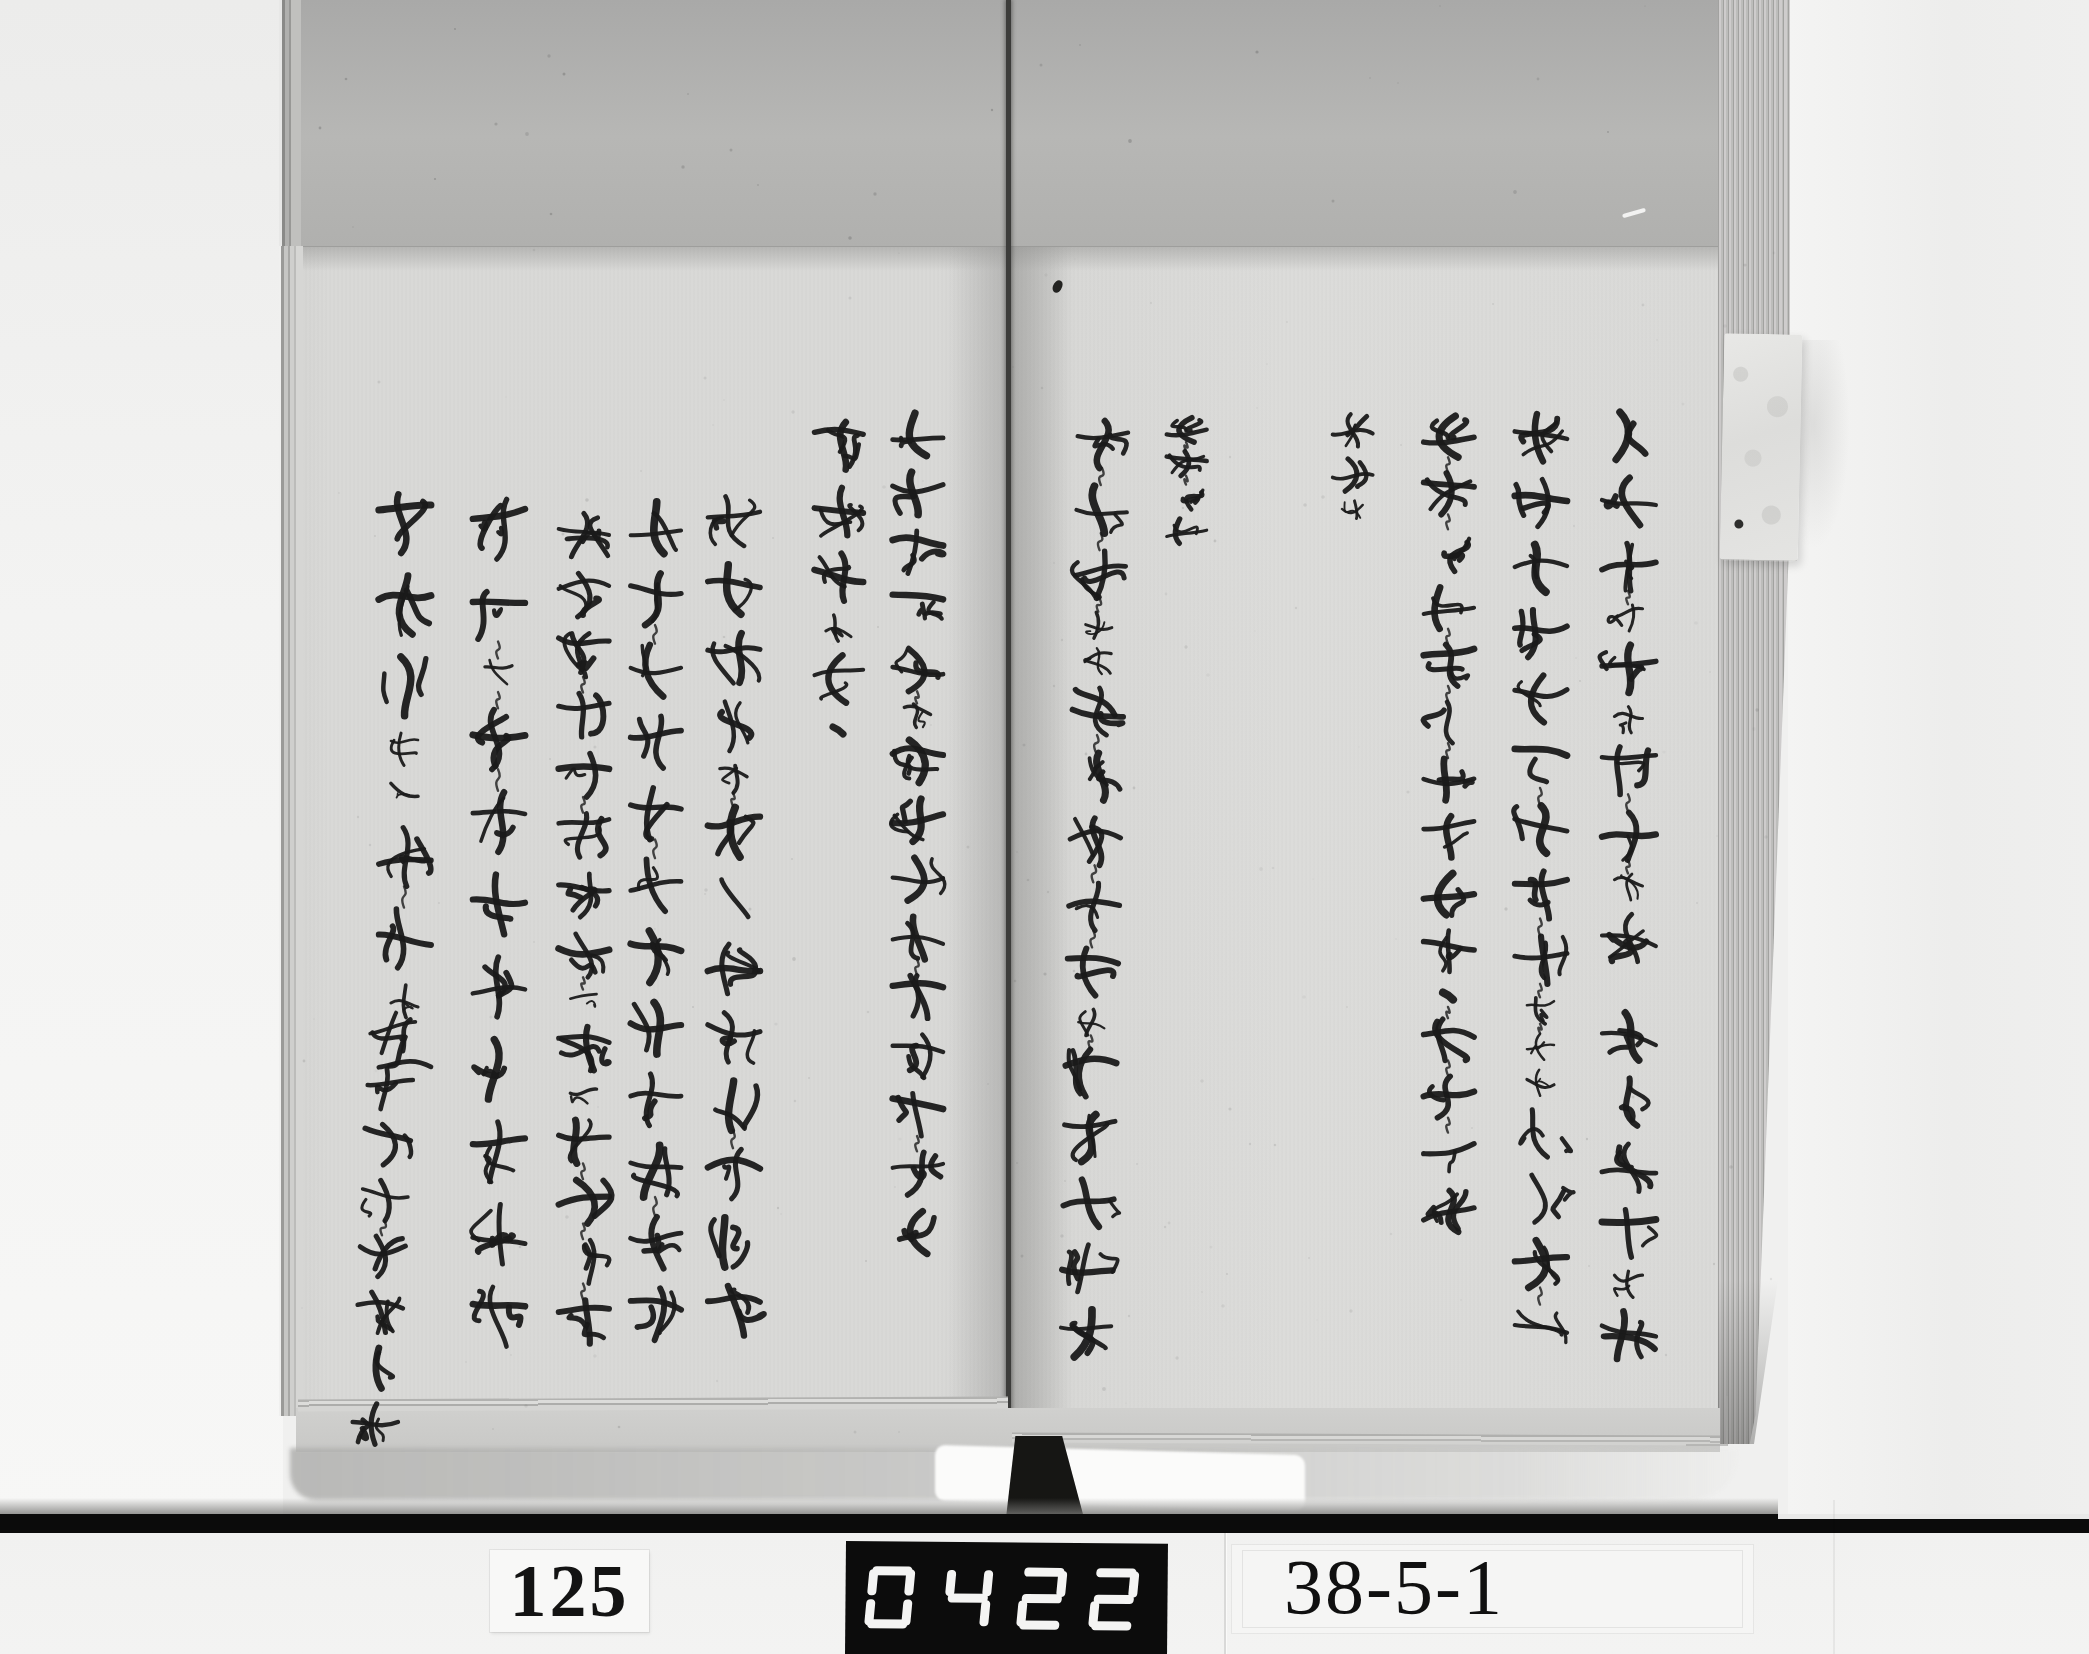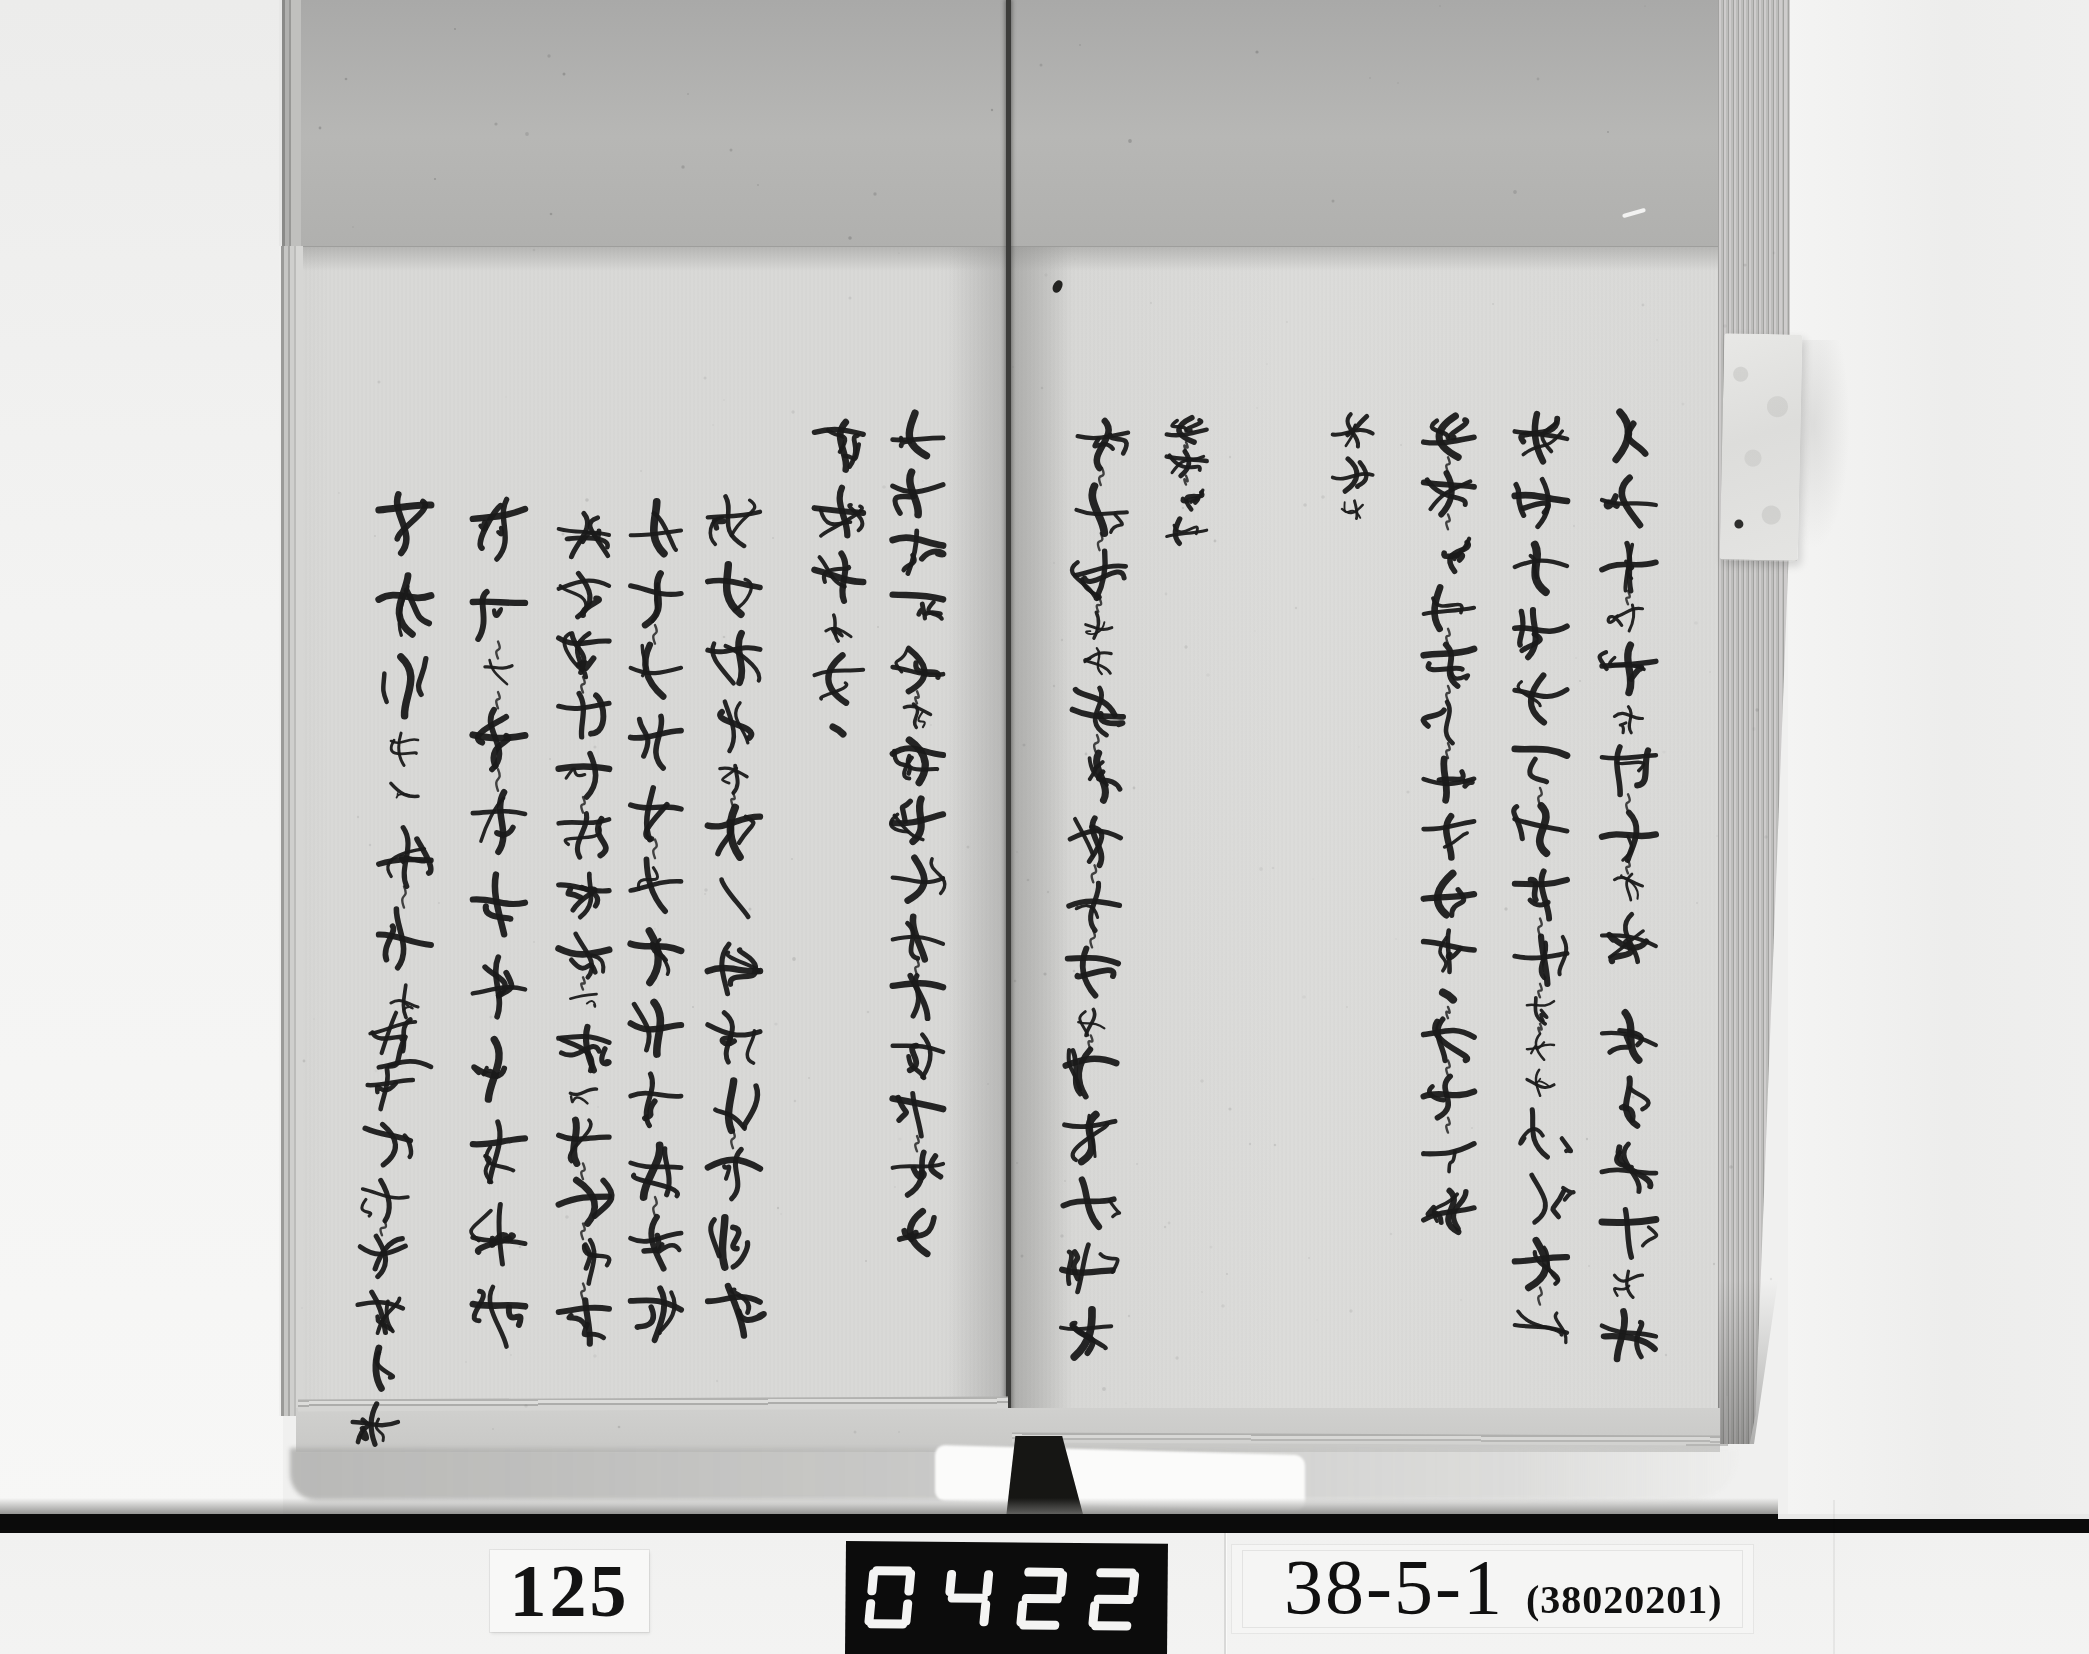--- a/index.html
+++ b/index.html
@@ -981,15 +981,14 @@
           <rect x="3" y="0" width="40" height="9" rx="4" fill="#f4f4f3"></rect>
           <rect x="37" y="3" width="9" height="26" rx="4" fill="#f4f4f3"></rect>
           <rect x="3" y="26.5" width="40" height="9" rx="4" fill="#f4f4f3"></rect>
           <rect x="0" y="33" width="9" height="26" rx="4" fill="#f4f4f3"></rect>
           <rect x="3" y="53" width="40" height="9" rx="4" fill="#f4f4f3"></rect>
         </g>
       </svg>
   </div>
   <div class="abs ref-card">
     <span class="ref-main">38-5-1</span>
-    <span class="ref-code">(38020201)</span>
   </div>
 </div>
 
 </body></html>

